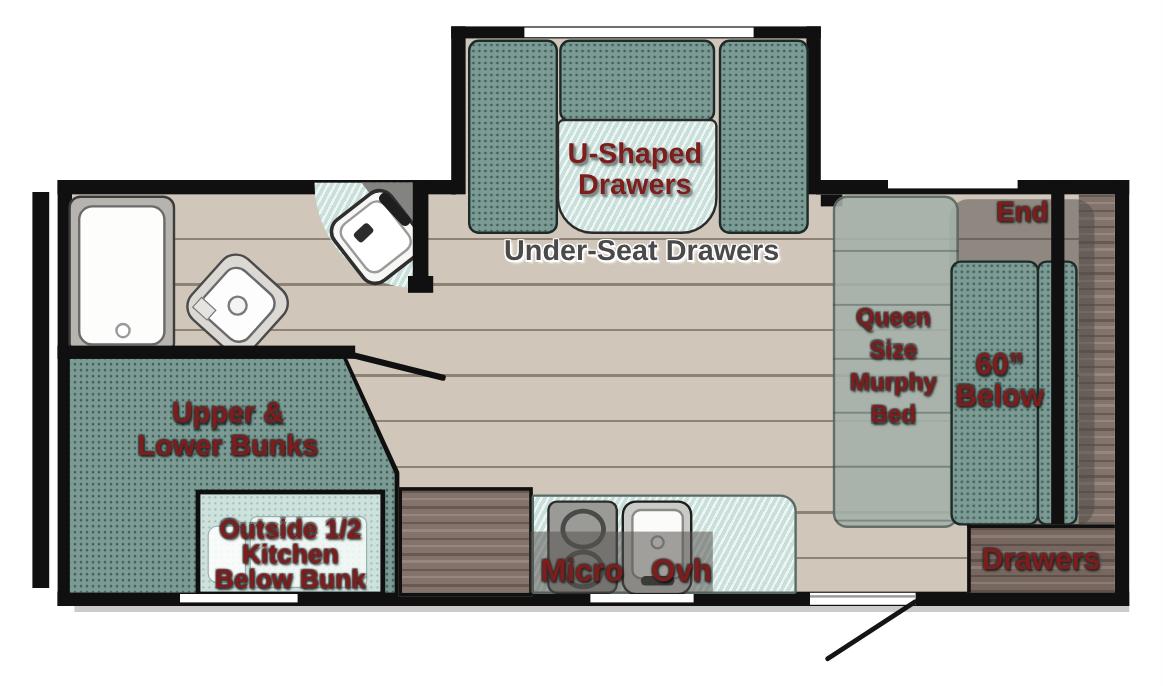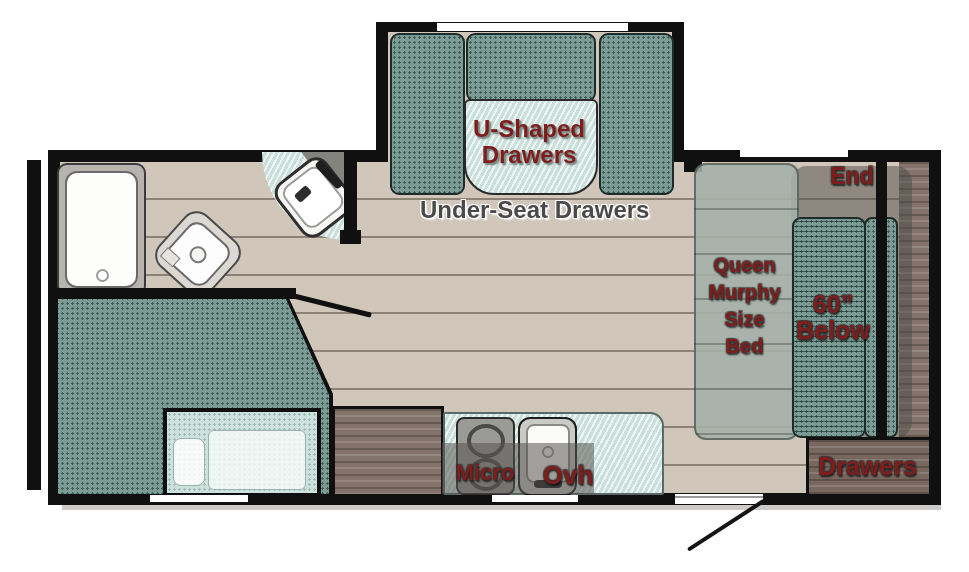--- a/index.html
+++ b/index.html
@@ -80,64 +80,73 @@
   <div class="abs" style="left:298px;top:186px;width:10px;height:16px;background:#2c2c2c;border-radius:3px;transform:rotate(47deg);"></div>
 
   <div class="wall" style="left:344px;top:150px;width:13px;height:84px;"></div>
   <div class="wall" style="left:340px;top:230px;width:21px;height:14px;"></div>
 
   <div class="wall" style="left:48px;top:288px;width:248px;height:11px;"></div>
   <div class="abs" style="left:284px;top:291px;width:90px;height:5px;background:#101010;transform:rotate(14deg);transform-origin:left center;border-radius:2px;"></div>
 
   <div class="abs" style="left:55px;top:296px;width:279px;height:203px;background:#0f0f0f;clip-path:polygon(0 0,233px 0,278px 98px,278px 203px,0 203px);"></div>
   <div class="abs cushion" style="left:55px;top:296px;width:279px;height:201px;border:none;border-radius:0;clip-path:polygon(3px 3px,231px 3px,274px 99px,274px 198px,3px 198px);"></div>
+  <div class="lbl" style="left:95px;top:331px;width:190px;font-size:24px;line-height:27px;">
+    <span>Upper &amp;</span>
+    <span>Lower Bunks</span>
+  </div>
 
   <div class="abs" style="left:163px;top:408px;width:158px;height:89px;background:#0f0f0f;"></div>
   <div class="abs" style="left:167px;top:412px;width:150px;height:81px;background-color:#cde2dd;background-image:radial-gradient(rgba(60,95,88,.3) 1px,transparent 1.3px);background-size:5px 5px;"></div>
   <div class="abs" style="left:173px;top:438px;width:30px;height:46px;background:rgba(255,255,255,.85);border:1px solid #9ab3ad;border-radius:8px;"></div>
   <div class="abs" style="left:208px;top:430px;width:96px;height:58px;background:rgba(248,252,250,.8);border:1px solid #9ab3ad;border-radius:6px;"></div>
+  <div class="lbl" style="left:167px;top:430px;width:150px;font-size:22px;line-height:21px;">
+    <span>Outside 1/2</span>
+    <span>Kitchen</span>
+    <span>Below Bunk</span>
+  </div>
 
   <div class="abs wood" style="left:332px;top:406px;width:112px;height:91px;border:3px solid #101010;box-sizing:border-box;"></div>
 
   <div class="abs lite" style="left:443px;top:412px;width:221px;height:83px;border:2px solid #5a6a66;box-sizing:border-box;border-radius:2px 14px 2px 2px;"></div>
 
   <div class="abs" style="left:456px;top:417px;width:55px;height:74px;background:#9a9a96;border:2px solid #2c2c2c;border-radius:8px;">
     <div class="abs" style="left:9px;top:5px;width:30px;height:26px;background:#ececе8;border:4px solid #4a4a48;border-radius:50%;"></div>
     <div class="abs" style="left:10px;top:39px;width:28px;height:25px;background:#ececе8;border:4px solid #4a4a48;border-radius:50%;"></div>
   </div>
 
   <div class="abs" style="left:518px;top:417px;width:55px;height:75px;background:#c9cbc7;border:2px solid #1e1e1e;border-radius:12px;">
     <div class="abs" style="left:6px;top:5px;width:40px;height:55px;background:#fbfbf9;border:2px solid #8a8a88;border-radius:8px;"></div>
     <div class="abs" style="left:22px;top:27px;width:8px;height:8px;border:2px solid #9a9a9a;border-radius:50%;background:#fff;"></div>
     <div class="abs" style="left:14px;top:61px;width:28px;height:8px;background:#1e1e1e;border-radius:4px;"></div>
   </div>
 
   <div class="abs" style="left:442px;top:443px;width:152px;height:51px;background:rgba(85,83,81,.55);"></div>
-  <div class="lbl" style="left:450px;top:460px;width:70px;font-size:22px;">
+  <div class="lbl" style="left:450px;top:460px;width:70px;font-size:26px;">
     <span>Micro</span>
   </div>
   <div class="lbl" style="left:541px;top:460px;width:54px;font-size:26px;">
     <span>Ovh</span>
   </div>
 
   <div class="win" style="left:150px;top:495px;width:98px;height:7px;"></div>
   <div class="win" style="left:492px;top:495px;width:86px;height:7px;"></div>
 
   <div class="win" style="left:675px;top:494px;width:88px;height:10px;"></div>
   <div class="abs" style="left:675px;top:496px;width:88px;height:2px;background:#999;"></div>
   <div class="abs" style="left:688px;top:548px;width:91px;height:4px;background:#151515;transform:rotate(-33deg);transform-origin:left center;border-radius:2px;"></div>
 
   <div class="abs wood" style="left:899px;top:162px;width:30px;height:275px;"></div>
   <div class="abs" style="left:791px;top:166px;width:121px;height:272px;background:rgba(76,73,69,.5);border-radius:16px;"></div>
 
   <div class="abs" style="left:694px;top:163px;width:101px;height:273px;background-color:rgba(163,177,169,.88);border:2px solid rgba(40,52,46,.55);border-radius:12px;background-image:repeating-linear-gradient(to bottom,transparent 0 43px,rgba(70,85,78,.45) 43px 45px);"></div>
   <div class="lbl" style="left:694px;top:252px;width:101px;font-size:20px;line-height:27px;">
     <span>Queen</span>
+    <span>Size</span>
     <span>Murphy</span>
-    <span>Size</span>
     <span>Bed</span>
   </div>
 
   <div class="cushion" style="left:792px;top:217px;width:70px;height:217px;background-image:radial-gradient(rgba(16,45,40,.55) 1px,transparent 1.4px),linear-gradient(to bottom,transparent 0 49%,rgba(25,38,34,.5) 49% 50.5%,transparent 50.5%);"></div>
   <div class="cushion" style="left:864px;top:217px;width:30px;height:217px;border-radius:8px;"></div>
   <div class="wall" style="left:876px;top:152px;width:11px;height:286px;"></div>
 
   <div class="lbl" style="left:800px;top:164px;width:104px;font-size:23px;line-height:25px;">
     <span>End</span>
   </div>

